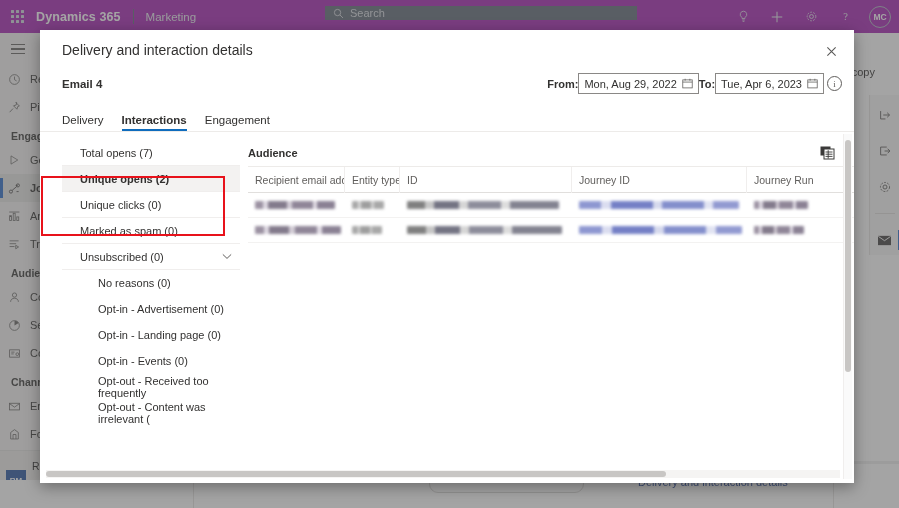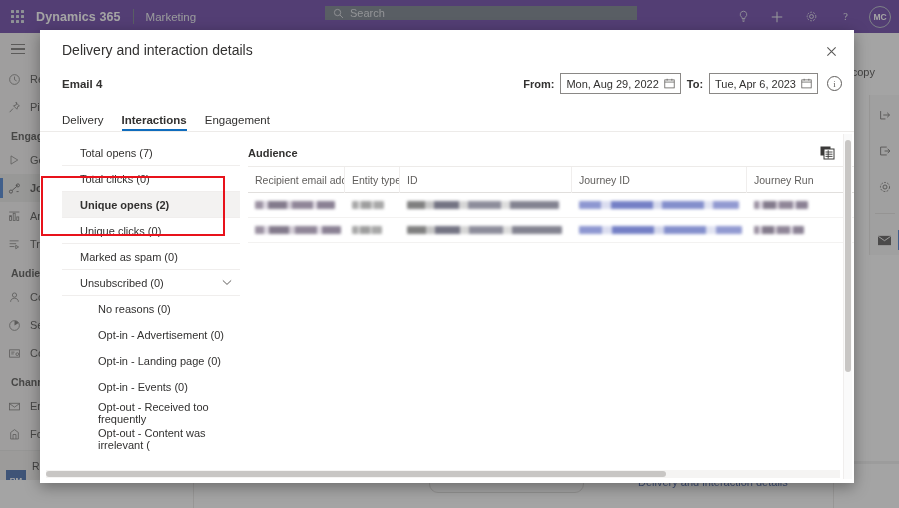--- a/index.html
+++ b/index.html
@@ -8,21 +8,21 @@
     width: 899px; height: 508px;
     overflow: hidden;
     font-family: "Liberation Sans", sans-serif;
     background: #ffffff;
   }
   #app { position: relative; width: 899px; height: 508px; }
 
   
   .topbar {
     position: absolute; left: 0; top: 0; width: 899px; height: 33px;
-    background: #4c1d95; display: flex; align-items: center;
+    background: #a21caf; display: flex; align-items: center;
     color: #ffffff; z-index: 5;
   }
   .waffle { width: 34px; display: flex; align-items: center; justify-content: center; cursor: pointer; }
   .waffle-grid { display: grid; grid-template-columns: repeat(3, 3px); grid-gap: 2px; }
   .waffle-grid i { width: 3px; height: 3px; background: #cfd6de; border-radius: 0.5px; display: block; }
   .brand { font-size: 12.5px; font-weight: bold; letter-spacing: 0.1px; color: #ffffff; padding-left: 2px; }
   .brand-sep { width: 1px; height: 15px; background: #5a6472; margin: 0 12px; }
   .appname { font-size: 11.5px; color: #e6e9ed; }
   .searchbox {
     position: absolute; left: 305px; top: 6px; width: 312px; height: 14px;
@@ -134,21 +134,21 @@
     display: flex; align-items: center; justify-content: center;
     color: #605e5c; font-size: 13px; cursor: pointer;
   }
   .dlg-sub {
     position: relative; height: 34px; flex: 0 0 34px;
   }
   .dlg-emailname {
     position: absolute; left: 22px; top: 8px; font-size: 11.5px; font-weight: bold; color: #323130;
   }
   .daterow {
-    position: absolute; right: 12px; top: 3px; display: flex; align-items: center; gap: 6px;
+    position: absolute; right: 12px; top: 3px; display: flex; align-items: center; 
   }
   .dlabel { font-size: 11px; font-weight: bold; color: #323130; }
   .datebox {
     height: 21px; border: 1px solid #8a8886; background: #fff;
     display: flex; align-items: center; padding: 0 5px; gap: 5px; cursor: pointer;
   }
   .datebox .dval { font-size: 11px; color: #323130; white-space: nowrap; }
   .datebox .dcal { font-size: 10px; color: #605e5c; }
   .infoic {
     width: 15px; height: 15px; border: 1px solid #605e5c; border-radius: 50%;
@@ -537,23 +537,20 @@
     </div>
 
     <div class="dlg-body">
 
       <div class="metrics">
         <div class="redbox"></div>
 
         <div class="mrow">
           <span>Total opens (7)</span>
         </div>
-        <div class="mrow">
-          <span>Total clicks (0)</span>
-        </div>
         <div class="mrow selected">
           <span>Unique opens (2)</span>
         </div>
         <div class="mrow">
           <span>Unique clicks (0)</span>
         </div>
         <div class="mrow">
           <span>Marked as spam (0)</span>
         </div>
         <div class="mrow">

